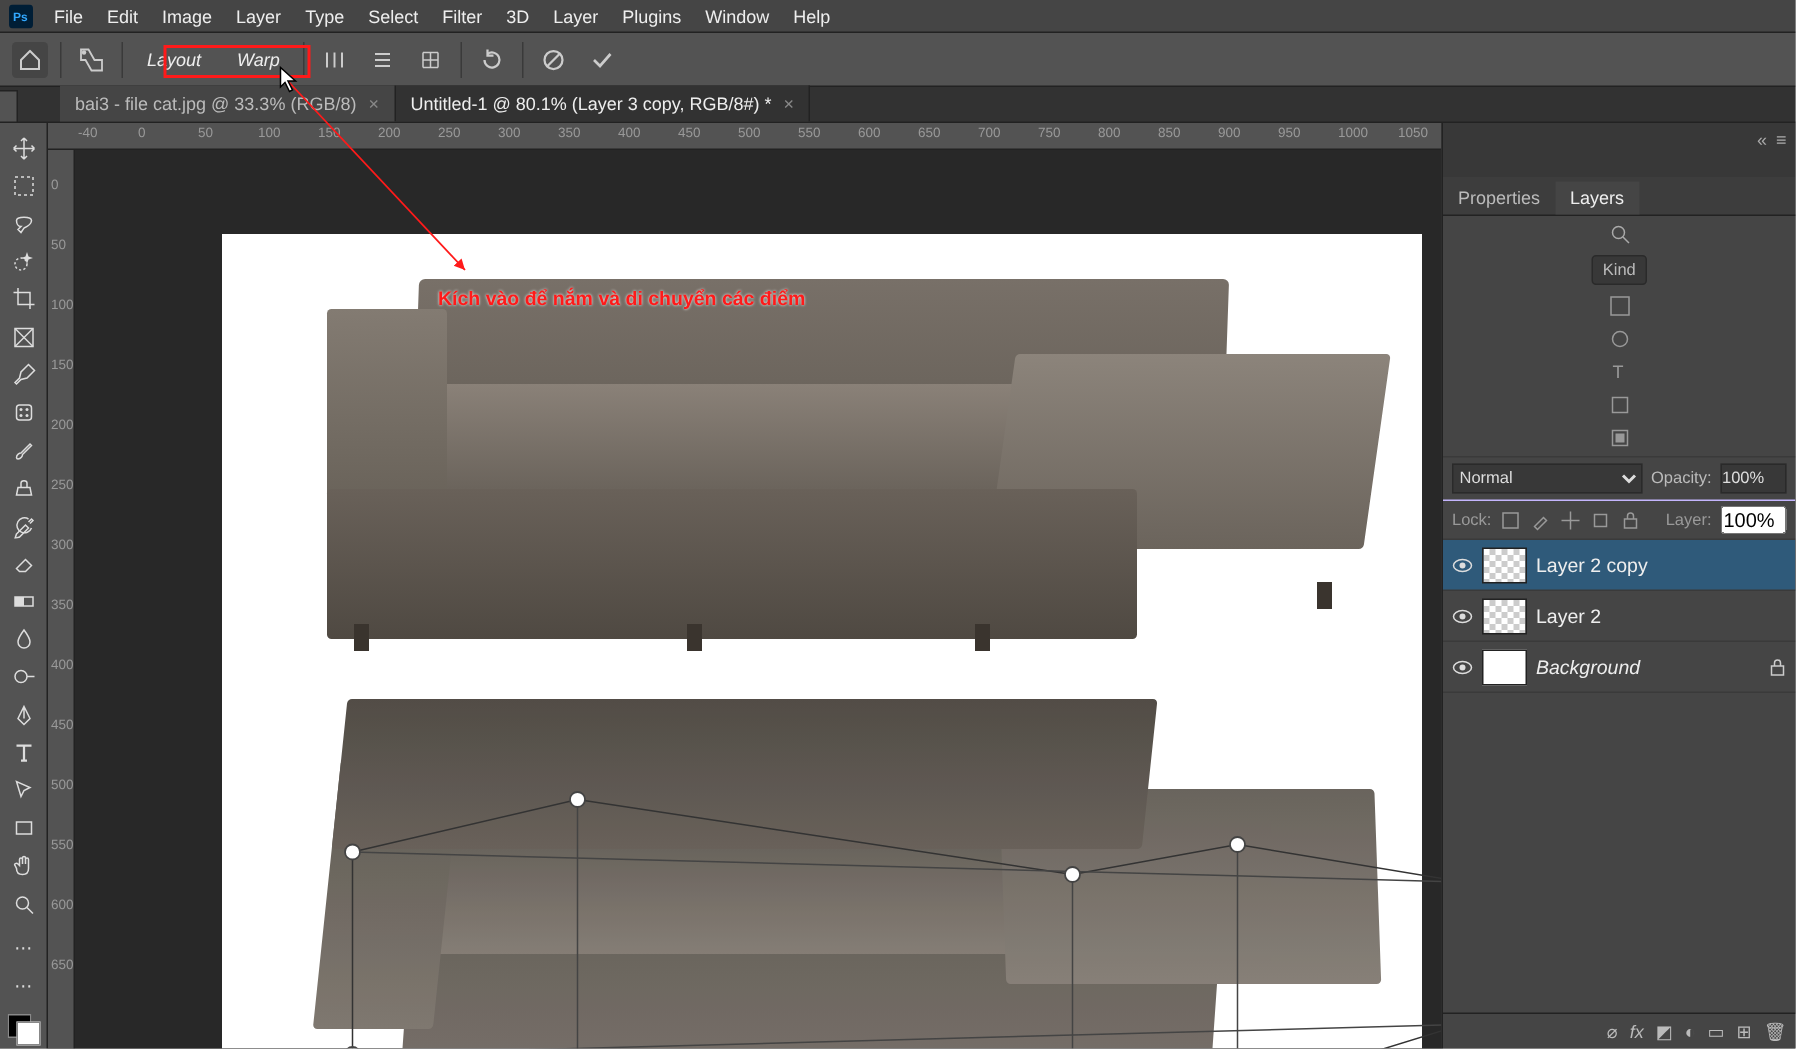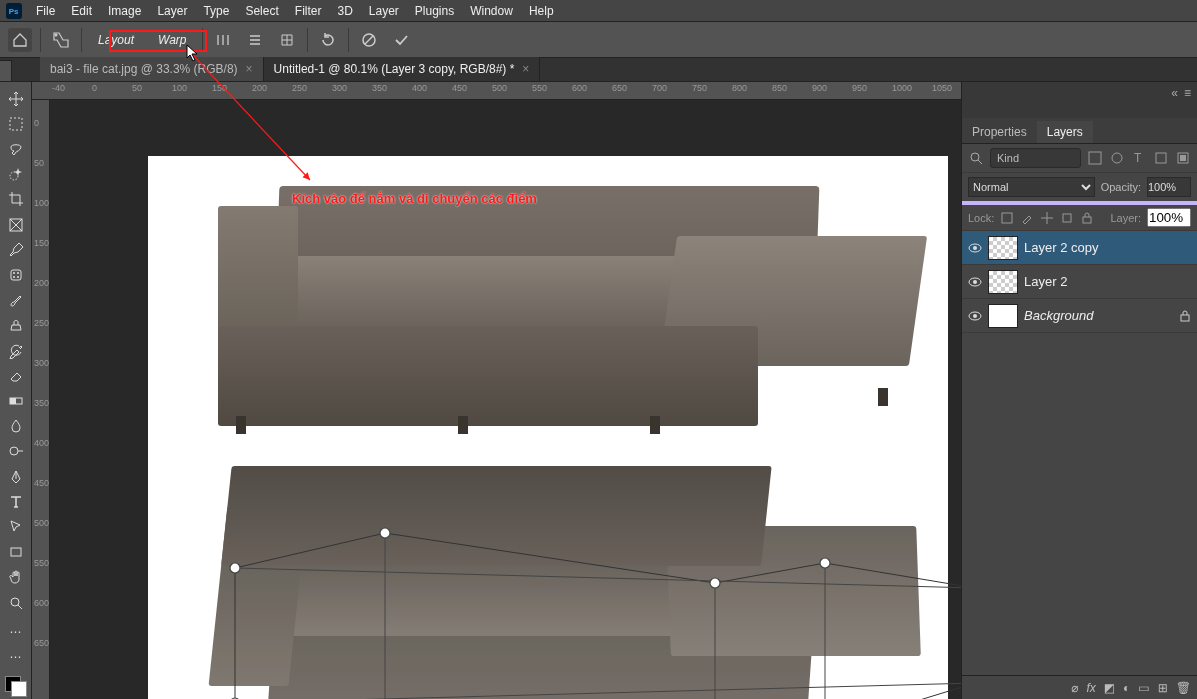--- a/index.html
+++ b/index.html
@@ -54,25 +54,25 @@
 
 .annotation { position: absolute; color: #ff1a1a; font-weight: bold; font-size: 13px; text-shadow: 0 0 2px #fff; }
 .arrow-line { position: absolute; pointer-events: none; }
 
 
 .rpanels { position: absolute; right: 0; top: 82px; width: 236px; bottom: 0; background: #454545; border-left: 1px solid #222; display: flex; flex-direction: column; }
 .panel-tabs { height: 26px; background: #3d3d3d; display: flex; align-items: flex-end; border-bottom: 1px solid #222; }
 .ptab { padding: 4px 10px; color: #bbb; }
 .ptab.active { background: #454545; color: #eee; }
 .panel-body { flex: 1; background: #454545; font-size: 11px; color: #ccc; overflow: hidden; }
-.filter-row { display: flex; align-items: center; padding: 4px 6px; gap: 6px; border-bottom: 1px solid #3a3a3a; }
+.filter-row { display: flex; align-items: center; padding: 4px 6px; gap: 6px; border-bottom: 1px solid #3a3a3a; flex-direction: column; }
 .filter-row .search { width: 16px; height: 16px; }
 .filter-row .kind { flex: 1; background: #383838; border: 1px solid #2a2a2a; border-radius: 3px; height: 20px; line-height: 18px; padding: 0 6px; color: #bbb; }
 .filter-row .flt { width: 16px; height: 16px; color: #999; }
-.blend-row { display: flex; align-items: center; padding: 4px 6px; gap: 6px; border-bottom: 4px solid #c4b5fd; }
+.blend-row { display: flex; align-items: center; padding: 4px 6px; gap: 6px; border-bottom: 1px solid #c4b5fd; }
 .blend-row select { flex:1; background: #383838; color:#ddd; border:1px solid #2a2a2a; height:20px; font-size:11px; }
 .blend-row .op { color:#bbb; }
 .blend-row .pct { width:44px; background:#383838; border:1px solid #2a2a2a; color:#ddd; height:20px; font-size:11px; text-align:right; padding-right:14px; }
 .lock-row { display:flex; align-items:center; padding: 3px 6px; gap: 6px; border-bottom: 1px solid #3a3a3a; color:#999; }
 .lock-row .lk { width: 14px; height:14px; }
 .layers-list { }
 .layer { display: flex; align-items: center; height: 34px; padding: 0 6px; gap: 6px; border-bottom: 1px solid #3a3a3a; }
 .layer.sel { background: #2f5a7a; }
 .layer .eye { width: 14px; height: 14px; color: #ddd; }
 .layer .thumb { width: 30px; height: 24px; background: #fff; border: 1px solid #222; }

